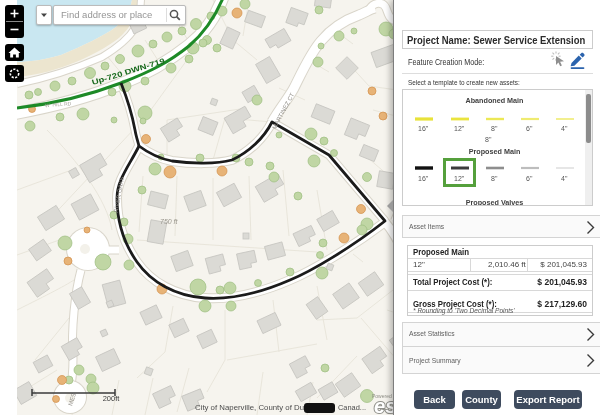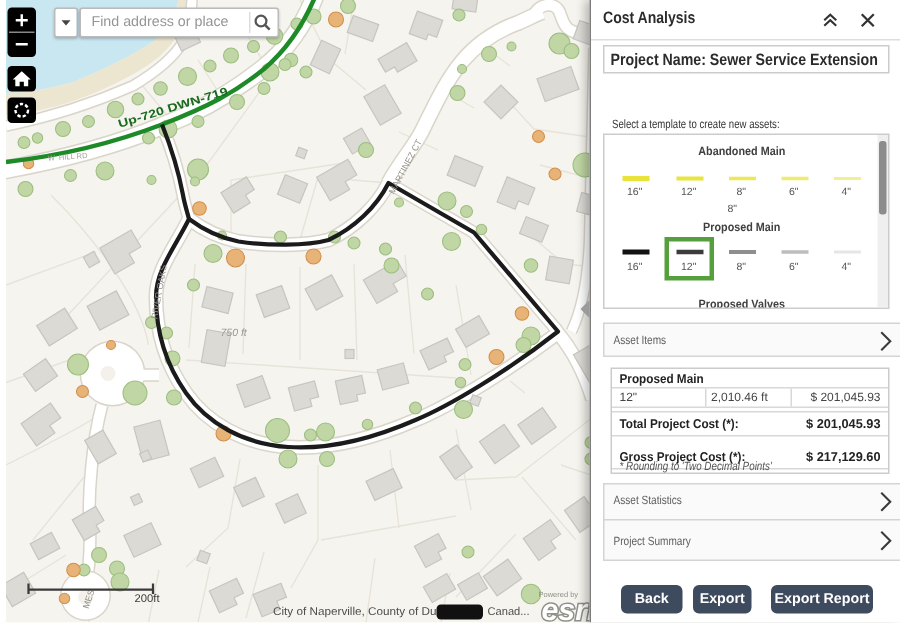--- a/index.html
+++ b/index.html
@@ -1,18 +1,18 @@
 <!DOCTYPE html>
 <html><head>
 <meta charset="utf-8">
 <style>
   html,body{margin:0;padding:0;}
   #app{position:relative;width:600px;height:415px;overflow:hidden;background:#fff;
        font-family:"Liberation Sans",sans-serif;}
-  #map{position:absolute;left:4px;top:0;width:456px;height:415px;}
+  #map{position:absolute;left:17px;top:0;width:456px;height:415px;}
   
   .ctl{position:absolute;background:#000;border-radius:3px;color:#fff;text-align:center;}
   #zoomctl{left:5px;top:5px;width:19px;height:33px;}
   #homectl{left:5px;top:44px;width:19px;height:17px;}
   #locctl{left:5px;top:65px;width:19px;height:17px;}
   #searchwrap{position:absolute;left:36px;top:5px;height:18px;}
   #ddbtn{position:absolute;left:0;top:0;width:14px;height:18px;background:#fff;
          border:1px solid #bbb;border-radius:2px;box-shadow:0 1px 2px rgba(0,0,0,.25);}
   #searchbox{position:absolute;left:17px;top:0;width:131px;height:18px;background:#fff;
          border:1px solid #bbb;border-radius:2px;box-shadow:0 1px 2px rgba(0,0,0,.25);}
@@ -442,36 +442,49 @@
         <circle cx="8" cy="8" r="3.6" fill="none" stroke="#555" stroke-width="1.5"></circle>
         <line x1="10.6" y1="10.6" x2="13.8" y2="13.8" stroke="#555" stroke-width="1.7"></line>
       </svg>
     </div>
   </div>
 
   <div style="position:absolute;left:387px;top:200px;width:0;height:0;border-top:6px solid transparent;border-bottom:6px solid transparent;border-right:6px solid #9a9a9a;z-index:5;"></div>
 
   <div id="panel">
 
-    <div id="phead">
-      <span class="t">Cost Analysis</span>
-
-      <svg width="11" height="11" viewBox="0 0 11 11" style="position:absolute;right:41px;top:8px;">
-        <path d="M1.5,5.5 L5.5,1.8 L9.5,5.5 M1.5,9.2 L5.5,5.5 L9.5,9.2" fill="none" stroke="#333" stroke-width="1.4"></path>
-      </svg>
-
-      <svg width="11" height="11" viewBox="0 0 11 11" style="position:absolute;right:16px;top:8px;">
-        <path d="M1.5,1.5 L9.5,9.5 M9.5,1.5 L1.5,9.5" stroke="#333" stroke-width="1.5"></path>
-      </svg>
-    </div>
 
     <div class="pbox" style="top:30px;height:19px;">
       <span style="position:absolute;left:4px;top:3px;font-size:11px;font-weight:bold;color:#2b2b2b;white-space:nowrap;transform:scaleX(0.86);transform-origin:left;">Project Name: Sewer Service Extension</span>
     </div>
 
+    <div style="position:absolute;left:8px;top:50px;width:191px;height:23px;border-bottom:1px solid #ddd;">
+      <span style="position:absolute;left:6px;top:7px;font-size:8.5px;color:#333;transform:scaleX(0.85);transform-origin:left;white-space:nowrap;">Feature Creation Mode:</span>
+
+      <svg width="16" height="16" viewBox="0 0 16 16" style="position:absolute;right:26px;top:1px;">
+        <g stroke="#bdbdbd" stroke-width="1.1">
+          <line x1="5" y1="2.6" x2="5" y2="0.4"></line>
+          <line x1="6.9" y1="3.3" x2="8.5" y2="1.7"></line>
+          <line x1="3.1" y1="3.3" x2="1.5" y2="1.7"></line>
+          <line x1="2.4" y1="5.2" x2="0.2" y2="5.2"></line>
+          <line x1="7.6" y1="5.2" x2="9.6" y2="5.2"></line>
+          <line x1="3.1" y1="7.1" x2="1.5" y2="8.7"></line>
+          <line x1="5" y1="7.8" x2="5" y2="9.8"></line>
+        </g>
+        <path d="M5,5 L13,10.3 L9.1,10.8 L10.9,14.5 L9.2,15.3 L7.4,11.6 L5,14 Z" fill="#8f8f8f"></path>
+      </svg>
+
+      <svg width="17" height="17" viewBox="0 0 17 17" style="position:absolute;right:7px;top:2px;">
+        <g fill="#2b63ad">
+          <path d="M1.6,14.2 L2.5,10.9 L9.8,3.6 L12.7,6.5 L5.4,13.8 Z"></path>
+          <path d="M10.7,2.7 L12.2,1.2 C12.8,0.6 13.8,0.6 14.4,1.2 L15.1,1.9 C15.7,2.5 15.7,3.5 15.1,4.1 L13.6,5.6 Z"></path>
+          <rect x="1.6" y="15.2" width="13.8" height="1.8" rx="0.9"></rect>
+        </g>
+      </svg>
+    </div>
 
     <span style="position:absolute;left:14px;top:78px;font-size:8px;color:#333;transform:scaleX(0.8);transform-origin:left;white-space:nowrap;">Select a template to create new assets:</span>
 
     <div class="pbox" style="top:89px;height:117px;overflow:hidden;">
 
       <div style="position:absolute;right:0;top:0;width:7px;height:115px;background:#efefef;">
         <div style="position:absolute;left:1px;top:4px;width:5px;height:49px;background:#8c8c8c;border-radius:2px;"></div>
       </div>
 
       <div style="position:absolute;left:0;top:6px;width:183px;text-align:center;font-size:8px;font-weight:bold;color:#404040;transform:scaleX(0.9);">Abandoned Main</div>
@@ -525,21 +538,21 @@
     </div>
 
     <div class="pbox" style="top:245px;left:13px;width:186px;height:71px;">
 
       <div style="position:absolute;left:0;top:0;width:100%;height:12px;border-bottom:1px solid #d8d8d8;">
         <span style="position:absolute;left:5px;top:1px;font-size:8.5px;font-weight:bold;color:#222;transform:scaleX(0.92);transform-origin:left;white-space:nowrap;">Proposed Main</span>
       </div>
 
       <div style="position:absolute;left:0;top:13px;width:100%;height:12px;border-bottom:1px solid #d8d8d8;" id="datarow">
         <span style="position:absolute;left:5px;top:1px;font-size:8px;color:#444;">12"</span>
-        <span style="position:absolute;left:66px;top:1px;font-size:8px;color:#444;">2,010.46 ft</span>
+        <span style="position:absolute;left:80px;top:1px;font-size:8px;color:#444;">2,010.46 ft</span>
         <span style="position:absolute;right:5px;top:1px;font-size:8px;color:#444;">$ 201,045.93</span>
         <span style="position:absolute;left:62px;top:0;height:12px;border-left:1px solid #d8d8d8;"></span>
         <span style="position:absolute;left:119px;top:0;height:12px;border-left:1px solid #d8d8d8;"></span>
       </div>
 
       <div style="position:absolute;left:0;top:28px;width:100%;height:15px;border-top:1px solid #d8d8d8;border-bottom:1px solid #d8d8d8;">
         <span style="position:absolute;left:5px;top:2px;font-size:8.5px;font-weight:bold;color:#222;transform:scaleX(0.92);transform-origin:left;white-space:nowrap;">Total Project Cost (*):</span>
         <span style="position:absolute;right:5px;top:2px;font-size:8.5px;font-weight:bold;color:#222;">$ 201,045.93</span>
       </div>
 
@@ -560,17 +573,17 @@
 
     <div class="sect" style="top:346px;height:28px;">
       <span class="st" style="top:9px;">Project Summary</span>
       <svg class="chv" width="9" height="15" viewBox="0 0 9 15" style="top:6px;">
           <path d="M1.5,1.5 L7.5,7.5 L1.5,13.5" fill="none" stroke="#3a3a3a" stroke-width="1.4"></path>
         </svg>
     </div>
 
     <div class="btn" style="left:20px;width:41px;">Back</div>
 
-    <div class="btn" style="left:68px;width:39px;">Export</div>
+    <div class="btn" style="left:68px;width:39px;">County</div>
 
     <div class="btn" style="left:120px;width:68px;">Export Report</div>
   </div>
 </div>
 
 </body></html>

